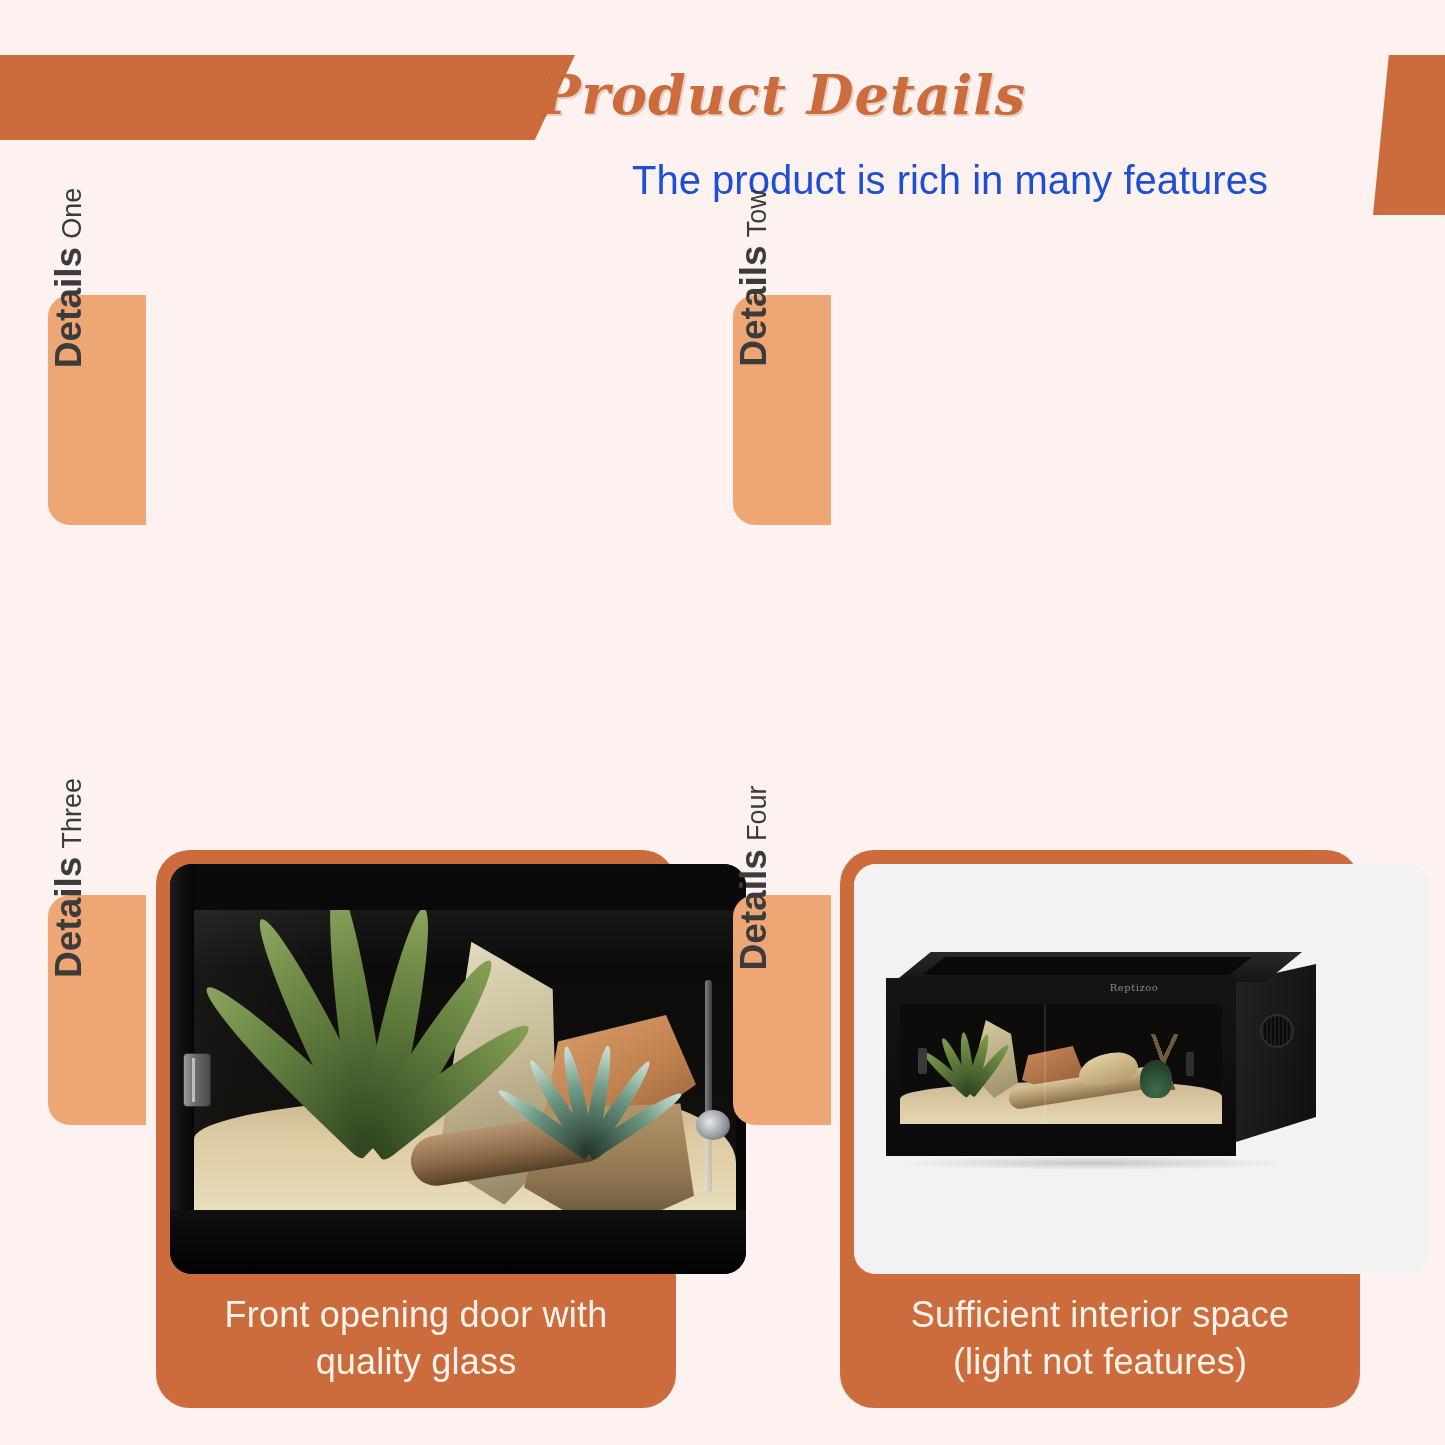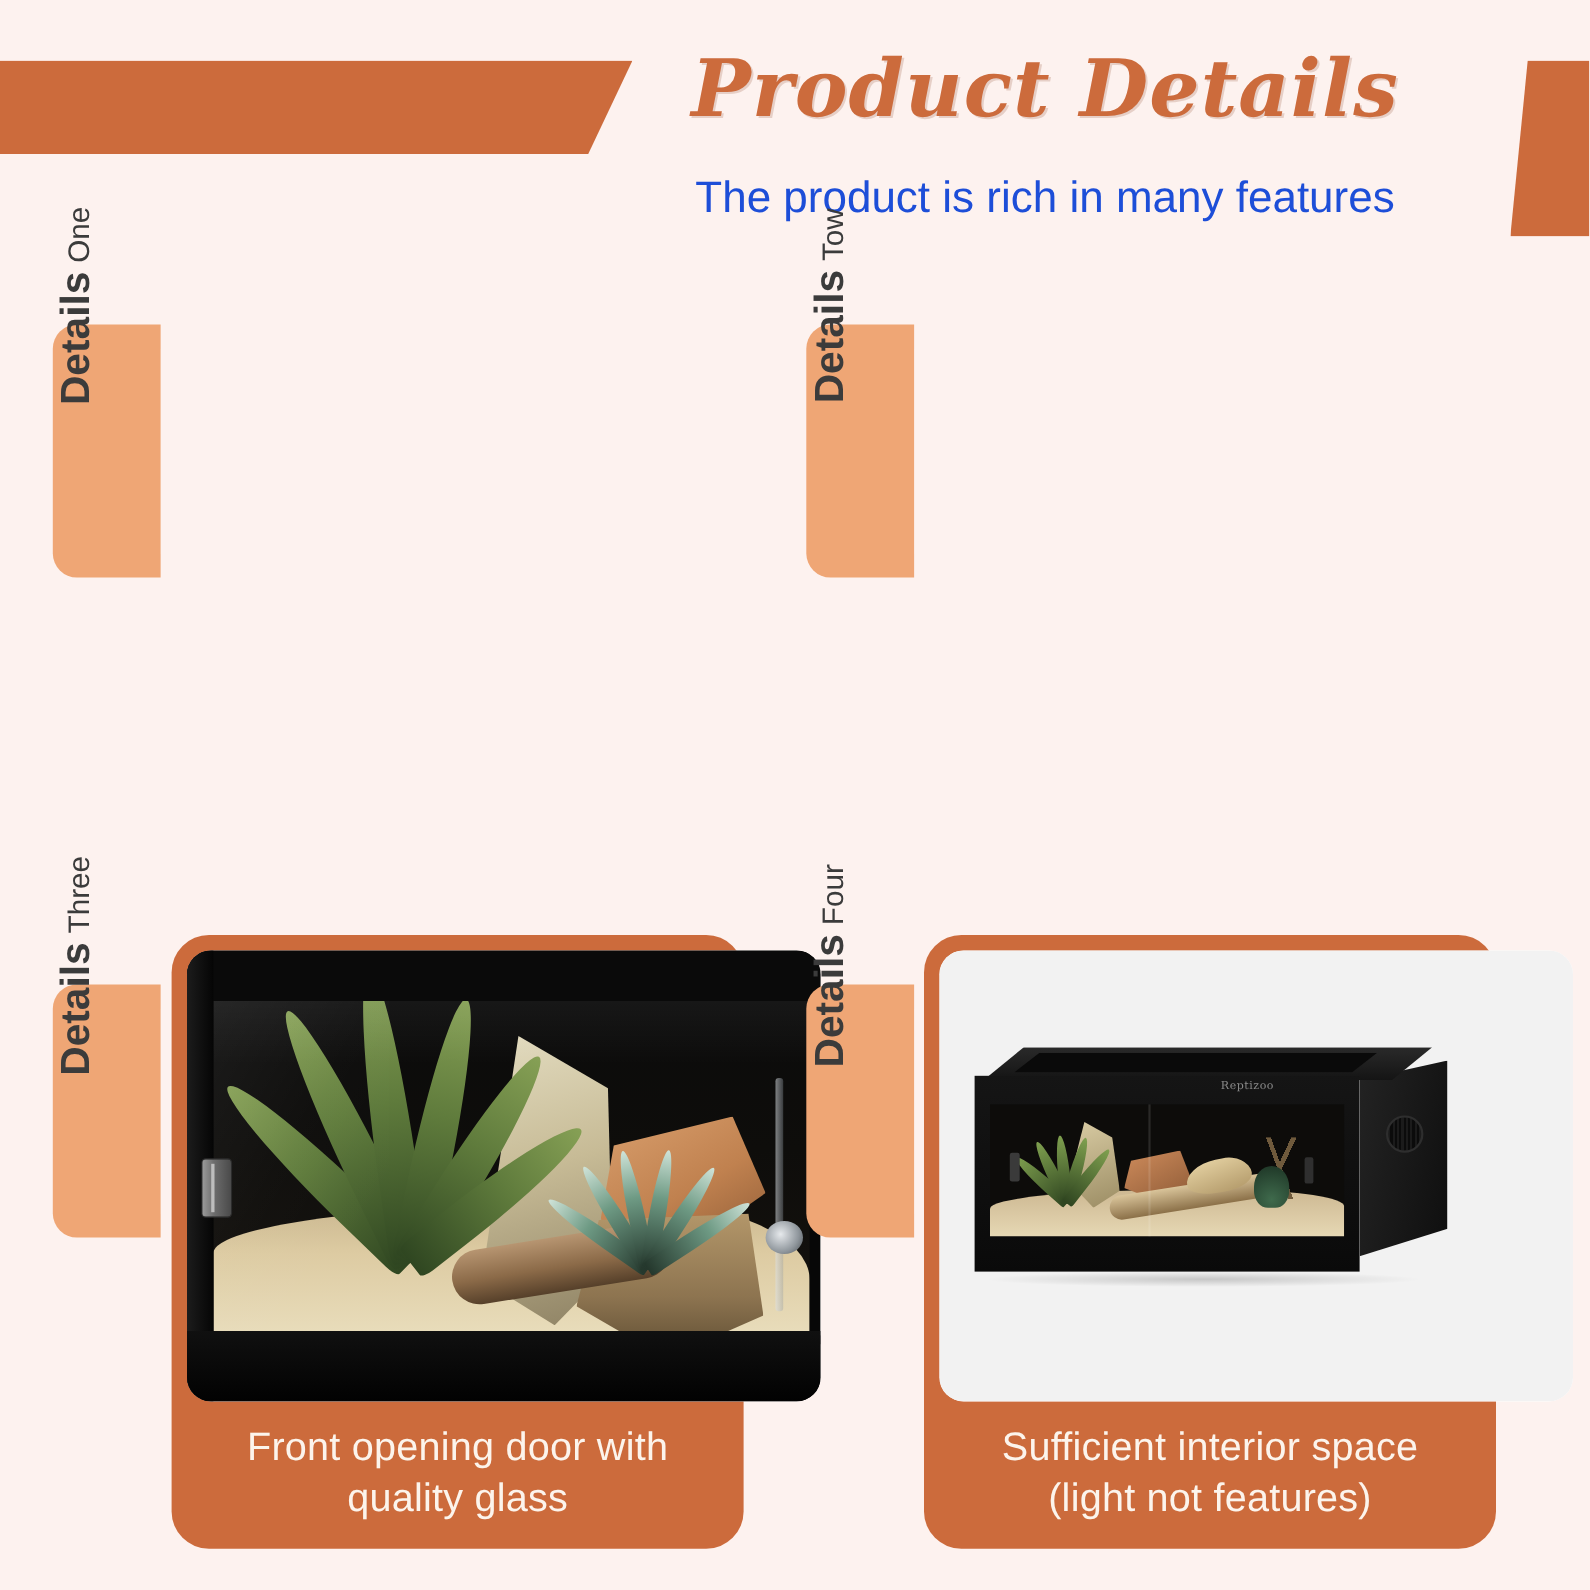--- a/index.html
+++ b/index.html
@@ -36,25 +36,24 @@
     top: 55px;
     width: 72px;
     height: 160px;
     background: #CC6B3C;
     clip-path: polygon(22% 0, 100% 0, 100% 100%, 0 100%);
   }
 
   .header-title {
     position: absolute;
     left: 540px;
-    top: 44px;
+    top: 68px;
     width: 820px;
-    text-align: center;
     font-family: "DejaVu Serif", serif;
-    font-size: 72px;
+    font-size: 54px;
     font-weight: bold;
     font-style: italic;
     color: #CC6B3C;
     letter-spacing: 1px;
     line-height: 1;
     text-shadow: 2px 2px 0 rgba(140,70,40,0.20);
   }
 
   .header-subtitle {
     position: absolute;
@@ -89,21 +88,21 @@
   .card-2 { left: 840px; top: 20px;  }
   .card-3 { left: 156px; top: 615px; }
   .card-4 { left: 840px; top: 615px; }
 
   .card-photo {
     width: 576px;
     height: 410px;
     border-radius: 22px;
     overflow: hidden;
     position: relative;
-    background: #ffffff;
+    background: #fef9c3;
   }
 
   .card-caption {
     padding: 18px 10px 22px 10px;
     text-align: center;
     color: #FCF4EC;
     font-size: 36px;
     font-weight: 500;
     line-height: 1.3;
     letter-spacing: 0.2px;

